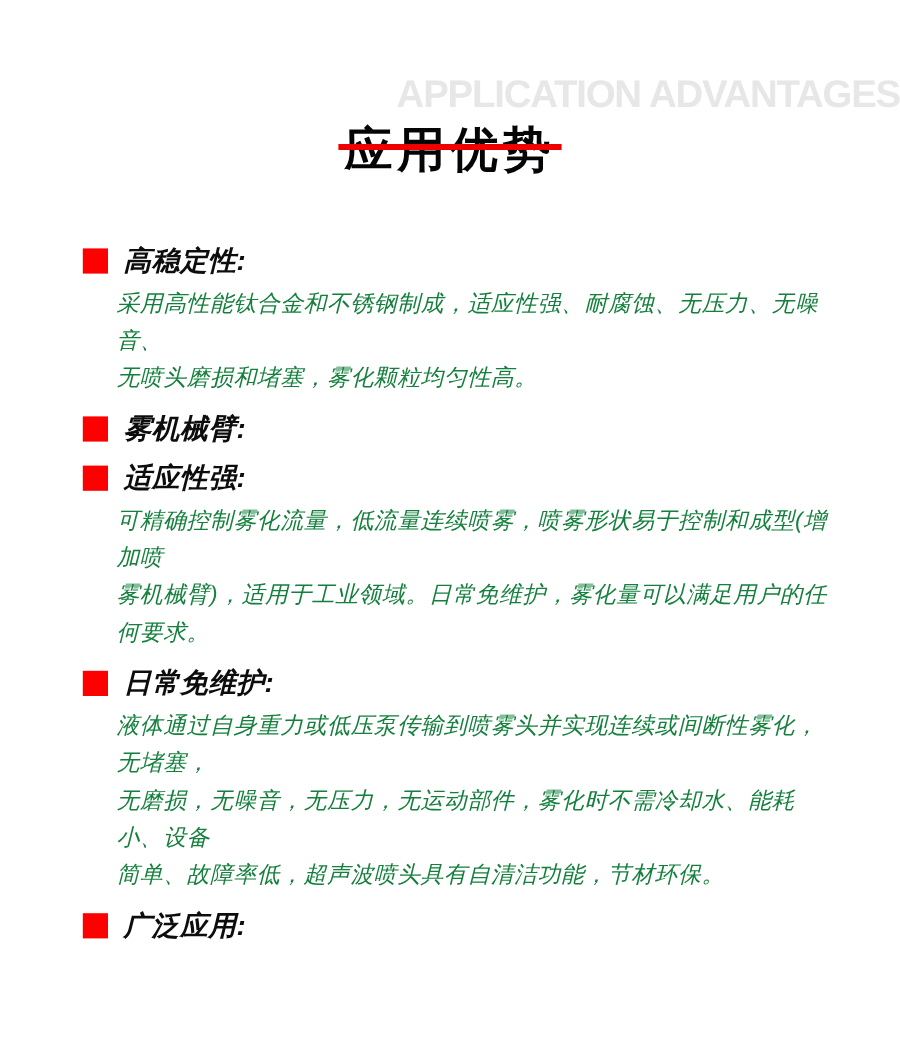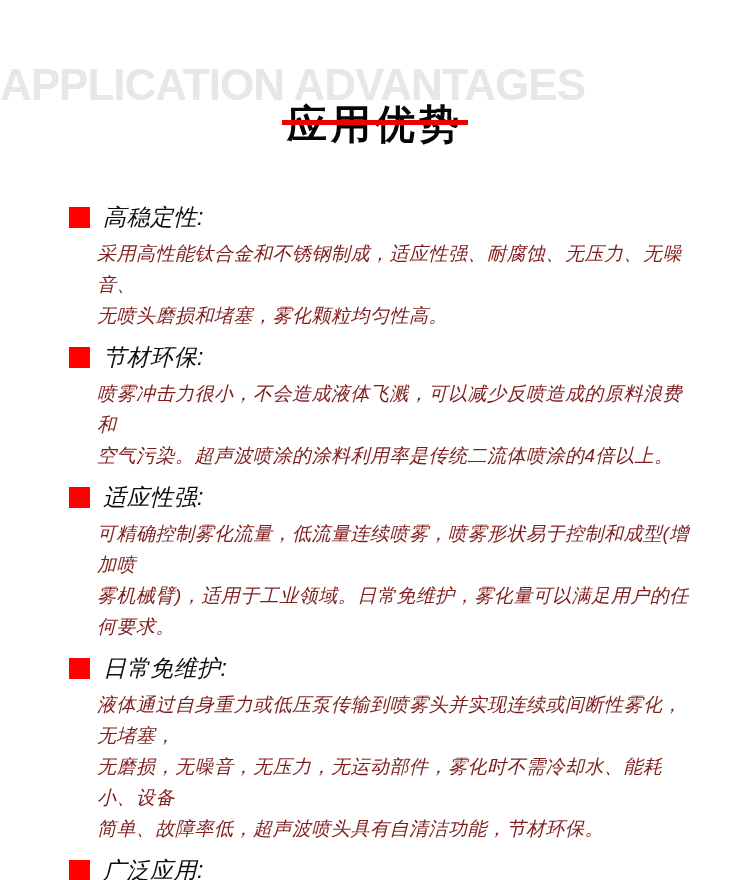--- a/index.html
+++ b/index.html
@@ -10,22 +10,22 @@
     background: #ffffff;
     overflow: hidden;
     font-family: "Liberation Sans", sans-serif;
   }
 
   
   .header { position: absolute; top: 0; left: 0; width: 100%; height: 160px; }
   .watermark {
     position: absolute;
     top: 60px; left: 0; right: 0;
-    text-align: left;
-    font-size: 44px;
+    text-align: right;
+    font-size: 32px;
     font-weight: bold;
     letter-spacing: -1px;
     color: #e7e7e7;
     white-space: nowrap;
     user-select: none;
   }
   .title {
     position: absolute;
     top: 70px; left: 0; right: 0;
     text-align: center;
@@ -58,31 +58,31 @@
     margin-bottom: 6px;
   }
   .red-square {
     width: 21px; height: 21px;
     background: #ff0000;
     flex: 0 0 auto;
     margin-right: 13px;
   }
   .section-heading {
     font-size: 23px;
-    font-weight: normal;
+    font-weight: bold;
     font-style: italic;
     color: #0d0d0d;
     letter-spacing: 0.5px;
     white-space: nowrap;
   }
   .section-body {
     margin-left: 28px;
     font-size: 19px;
     font-style: italic;
-    color: #7f1d1d;
+    color: #15803d;
     line-height: 31px;
     letter-spacing: 0.5px;
     white-space: pre-line;
   }
 </style>
 </head>
 <body>
 
 <div class="page">
 
@@ -99,24 +99,22 @@
         <span class="red-square"></span>
         <span class="section-heading">高稳定性:</span>
       </div>
       <div class="section-body">采用高性能钛合金和不锈钢制成，适应性强、耐腐蚀、无压力、无噪音、
 无喷头磨损和堵塞，雾化颗粒均匀性高。</div>
     </div>
 
     <div class="section">
       <div class="section-heading-row">
         <span class="red-square"></span>
-        <span class="section-heading">节材环保:</span>
+        <span class="section-heading">雾机械臂:</span>
       </div>
-      <div class="section-body">喷雾冲击力很小，不会造成液体飞溅，可以减少反喷造成的原料浪费和
-空气污染。超声波喷涂的涂料利用率是传统二流体喷涂的4倍以上。</div>
     </div>
 
     <div class="section">
       <div class="section-heading-row">
         <span class="red-square"></span>
         <span class="section-heading">适应性强:</span>
       </div>
       <div class="section-body">可精确控制雾化流量，低流量连续喷雾，喷雾形状易于控制和成型(增加喷
 雾机械臂)，适用于工业领域。日常免维护，雾化量可以满足用户的任何要求。</div>
     </div>

